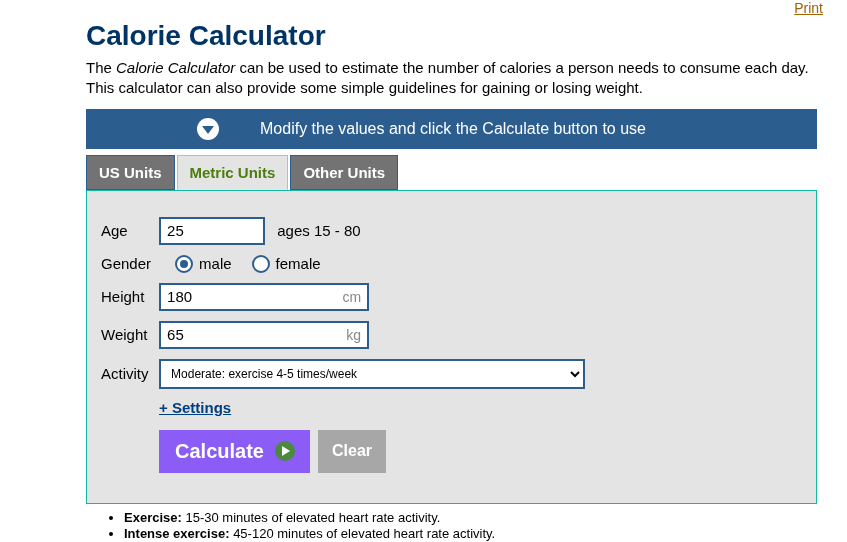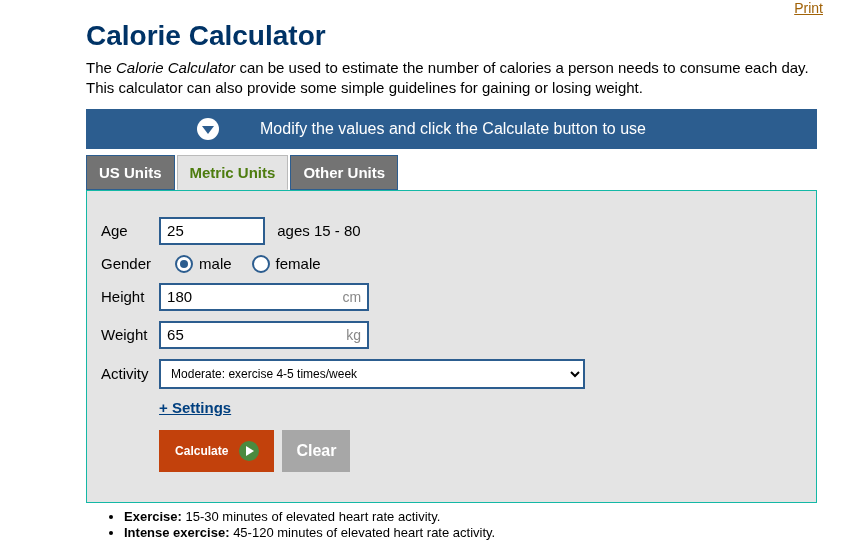--- a/index.html
+++ b/index.html
@@ -26,21 +26,21 @@
   .hw-wrap { position: relative; display: inline-block; }
   .hw-input { width: 210px; padding-right: 34px !important; }
   .unit { position: absolute; right: 8px; top: 50%; transform: translateY(-50%); color: #888; font-size: 14px; pointer-events: none; }
   .radio-row { display: flex; align-items: flex-start; gap: 6px; padding-left: 16px; }
   .radio { -webkit-appearance: none; appearance: none; width: 18px; height: 18px; border: 2px solid #2c5d8f; border-radius: 50%; position: relative; cursor: pointer; background: #fff; }
   .radio:checked::after { content: ""; position: absolute; left: 3px; top: 3px; width: 8px; height: 8px; background: #2c5d8f; border-radius: 50%; }
   .radio-label { margin-right: 14px; }
   select.activity { border: 2px solid #2c5d8f; padding: 4px 6px; font-size: 12px; height: 30px; width: 426px; background: #fff; }
   .settings-link { color: #003f7f; font-weight: bold; text-decoration: underline; font-size: 15px; }
   .btn-row { display: flex; gap: 8px; margin-top: 4px; }
-  .btn-calc { background: #c2410c; color: #fff; border: none; font-weight: bold; font-size: 12px; padding: 10px 14px 10px 16px; display: flex; align-items: center; gap: 10px; cursor: pointer; }
+  .btn-calc { background: #8b5cf6; color: #fff; border: none; font-weight: bold; font-size: 20px; padding: 10px 14px 10px 16px; display: flex; align-items: center; gap: 10px; cursor: pointer; }
   .btn-clear { background: #a7a7a7; color: #fff; border: none; font-weight: bold; font-size: 16px; padding: 10px 14px; cursor: pointer; }
   .play-icon { display: inline-flex; }
   ul.notes { margin: 6px 0 0 106px; padding-left: 18px; font-size: 13px; }
   ul.notes li { margin: 1px 0; }
   ul.notes b { font-weight: bold; }
 </style>
 </head>
 <body>
 
 <div class="page">

